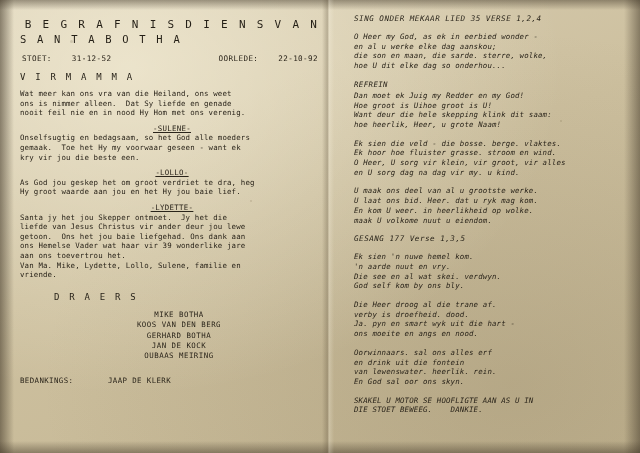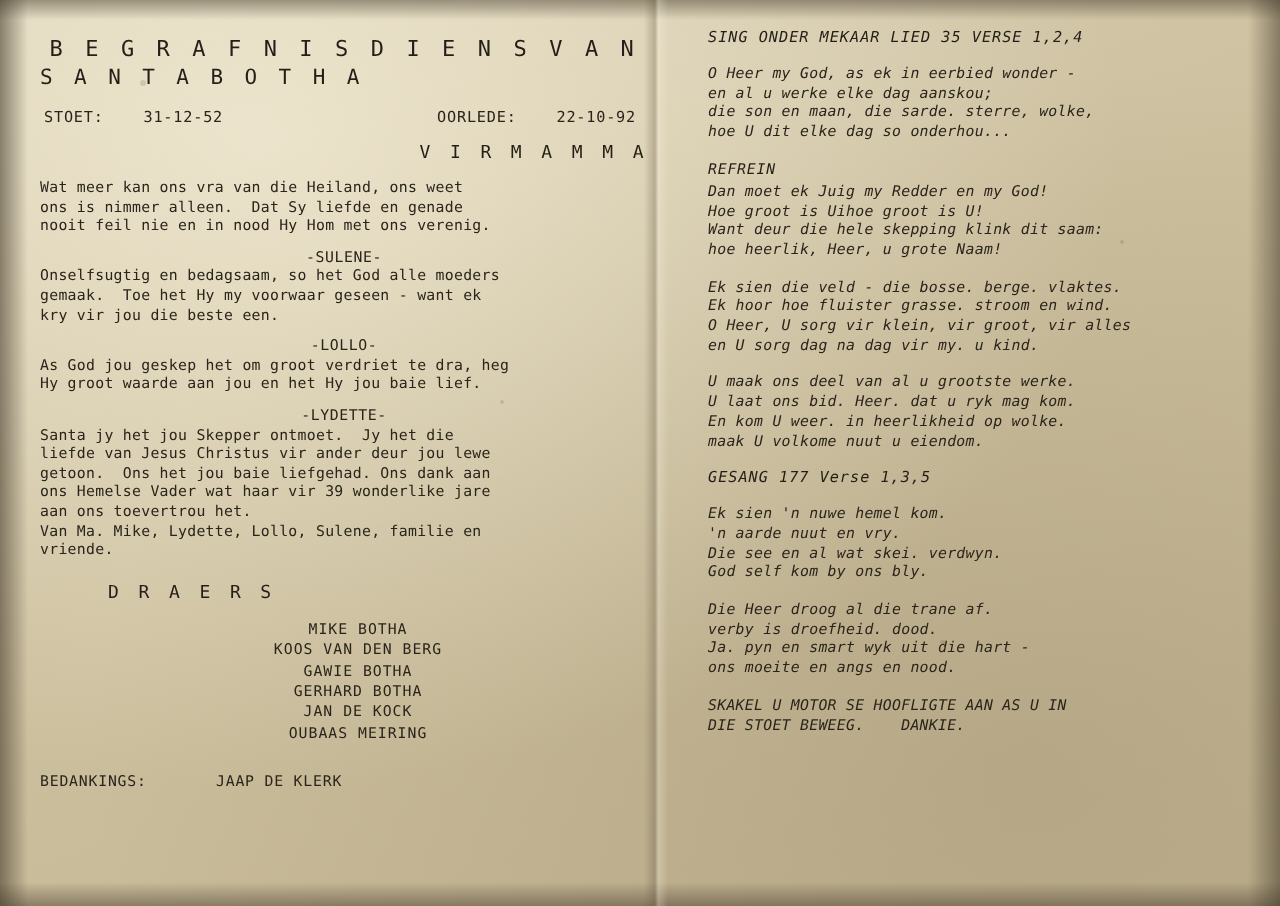--- a/index.html
+++ b/index.html
@@ -90,32 +90,33 @@
     display: flex;
     justify-content: space-between;
     font-size: 7.6px;
     letter-spacing: 0.4px;
     color: #2a241a;
     margin-bottom: 7px;
     padding: 0 6px 0 2px;
   }
   .block { margin-bottom: 6px; }
   .section-head {
-    text-align: right;
+    text-align: left;
     font-size: 9px;
     letter-spacing: 2.2px;
     color: #241f16;
     margin: 9px 0 7px 0;
   }
   .centered {
     text-align: center;
     font-size: 7.4px;
     line-height: 9.6px;
     color: #2a241a;
     letter-spacing: 0.3px;
+    text-decoration: underline;
   }
   .dragers-head {
     font-size: 9px;
     letter-spacing: 2.2px;
     color: #241f16;
     margin: 12px 0 8px 0;
     padding-left: 34px;
   }
   .dragers-list {
     font-size: 7.4px;
@@ -210,21 +211,20 @@
 getoon.  Ons het jou baie liefgehad. Ons dank aan
 ons Hemelse Vader wat haar vir 39 wonderlike jare
 aan ons toevertrou het.
 Van Ma. Mike, Lydette, Lollo, Sulene, familie en
 vriende.</div>
 
       <div class="dragers-head">D R A E R S</div>
       <div class="dragers-list">
         <div>MIKE BOTHA</div>
         <div>KOOS VAN DEN BERG</div>
-        <div>GAWIE BOTHA</div>
         <div>GERHARD BOTHA</div>
         <div>JAN DE KOCK</div>
         <div>OUBAAS MEIRING</div>
       </div>
 
       <div class="bedankings">
         <span class="lbl">BEDANKINGS:</span>
         <span>JAAP DE KLERK</span>
       </div>
     </div>
@@ -250,18 +250,22 @@
 maak U volkome nuut u eiendom.</div>
       <div class="r-head">GESANG 177 Verse 1,3,5</div>
       <div class="r-block">Ek sien 'n nuwe hemel kom.
 'n aarde nuut en vry.
 Die see en al wat skei. verdwyn.
 God self kom by ons bly.</div>
       <div class="r-block">Die Heer droog al die trane af.
 verby is droefheid. dood.
 Ja. pyn en smart wyk uit die hart -
 ons moeite en angs en nood.</div>
+      <div class="r-block">Oorwinnaars. sal ons alles erf
+en drink uit die fontein
+van lewenswater. heerlik. rein.
+En God sal oor ons skyn.</div>
       <div class="r-block">SKAKEL U MOTOR SE HOOFLIGTE AAN AS U IN
 DIE STOET BEWEEG.    DANKIE.</div>
     </div>
 
   </div>
 </div>
 
 </body></html>

